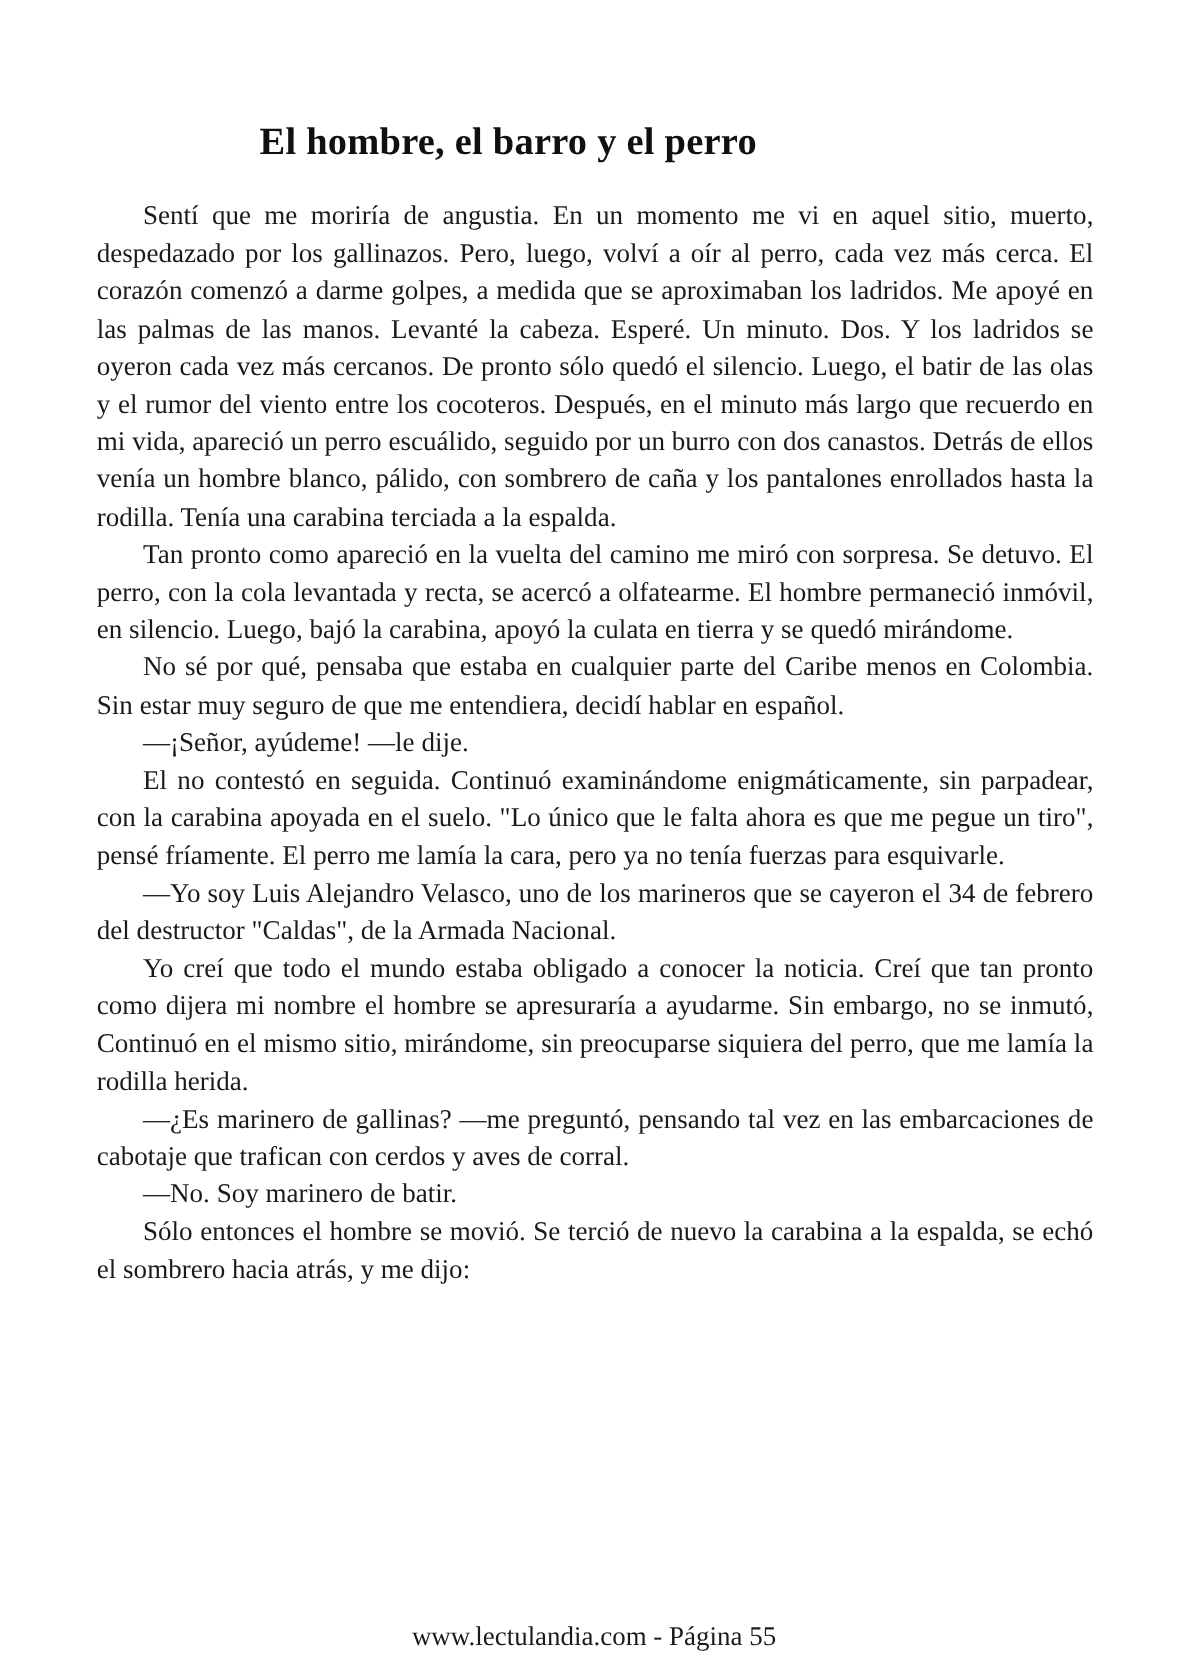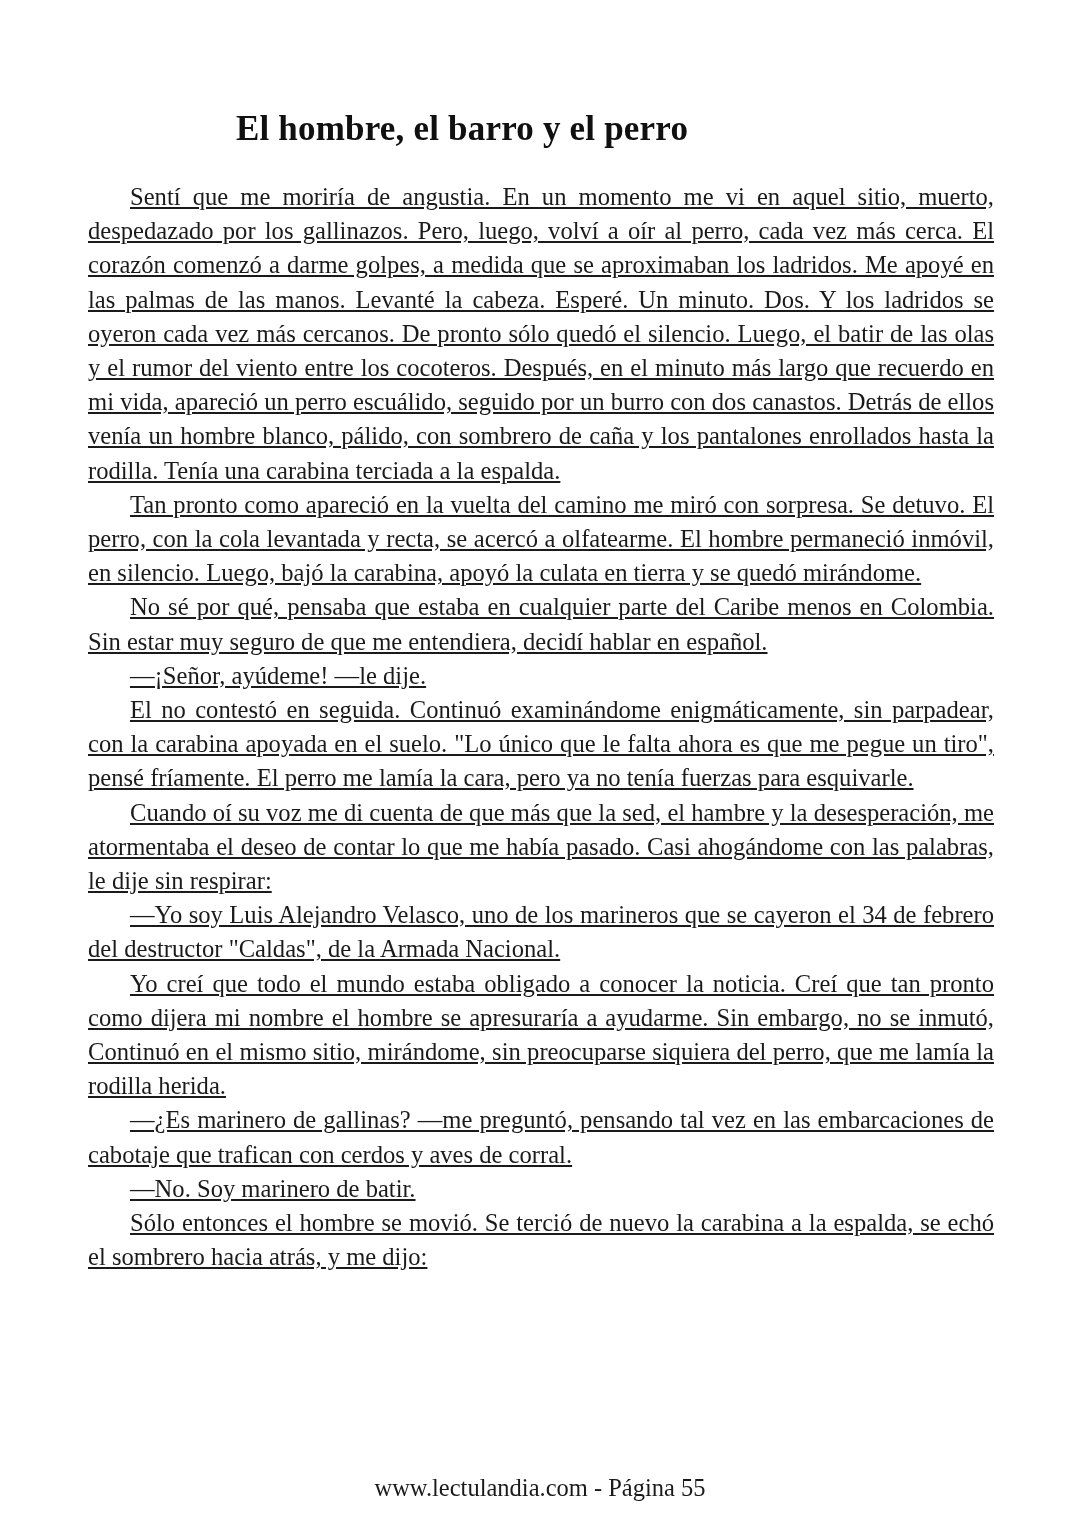--- a/index.html
+++ b/index.html
@@ -48,21 +48,20 @@
     text-align: justify;
     text-justify: inter-word;
     hyphens: none;
     color: #1a1a1a;
   }
 
   .body-block p {
     margin: 0;
     text-indent: 42px;
     text-align: justify;
-    text-decoration: underline;
   }
 
   
   .body-block p:last-of-type {
     margin-bottom: 0;
   }
 
   .page-footer {
     position: absolute;
     top: 1473px;
@@ -80,21 +79,20 @@
 <div class="page">
 
   <h1 class="page-title">El hombre, el barro y el perro</h1>
 
   <div class="body-block">
     <p>Sentí que me moriría de angustia. En un momento me vi en aquel sitio, muerto, despedazado por los gallinazos. Pero, luego, volví a oír al perro, cada vez más cerca. El corazón comenzó a darme golpes, a medida que se aproximaban los ladridos. Me apoyé en las palmas de las manos. Levanté la cabeza. Esperé. Un minuto. Dos. Y los ladridos se oyeron cada vez más cercanos. De pronto sólo quedó el silencio. Luego, el batir de las olas y el rumor del viento entre los cocoteros. Después, en el minuto más largo que recuerdo en mi vida, apareció un perro escuálido, seguido por un burro con dos canastos. Detrás de ellos venía un hombre blanco, pálido, con sombrero de caña y los pantalones enrollados hasta la rodilla. Tenía una carabina terciada a la espalda.</p>
     <p>Tan pronto como apareció en la vuelta del camino me miró con sorpresa. Se detuvo. El perro, con la cola levantada y recta, se acercó a olfatearme. El hombre permaneció inmóvil, en silencio. Luego, bajó la carabina, apoyó la culata en tierra y se quedó mirándome.</p>
     <p>No sé por qué, pensaba que estaba en cualquier parte del Caribe menos en Colombia. Sin estar muy seguro de que me entendiera, decidí hablar en español.</p>
     <p>—¡Señor, ayúdeme! —le dije.</p>
     <p>El no contestó en seguida. Continuó examinándome enigmáticamente, sin parpadear, con la carabina apoyada en el suelo. "Lo único que le falta ahora es que me pegue un tiro", pensé fríamente. El perro me lamía la cara, pero ya no tenía fuerzas para esquivarle.</p>
-    <p>Cuando oí su voz me di cuenta de que más que la sed, el hambre y la desesperación, me atormentaba el deseo de contar lo que me había pasado. Casi ahogándome con las palabras, le dije sin respirar:</p>
     <p>—Yo soy Luis Alejandro Velasco, uno de los marineros que se cayeron el 34 de febrero del destructor "Caldas", de la Armada Nacional.</p>
     <p>Yo creí que todo el mundo estaba obligado a conocer la noticia. Creí que tan pronto como dijera mi nombre el hombre se apresuraría a ayudarme. Sin embargo, no se inmutó, Continuó en el mismo sitio, mirándome, sin preocuparse siquiera del perro, que me lamía la rodilla herida.</p>
     <p>—¿Es marinero de gallinas? —me preguntó, pensando tal vez en las embarcaciones de cabotaje que trafican con cerdos y aves de corral.</p>
     <p>—No. Soy marinero de batir.</p>
     <p>Sólo entonces el hombre se movió. Se terció de nuevo la carabina a la espalda, se echó el sombrero hacia atrás, y me dijo:</p>
   </div>
 
   <div class="page-footer">www.lectulandia.com - Página 55</div>
 
 </div>

